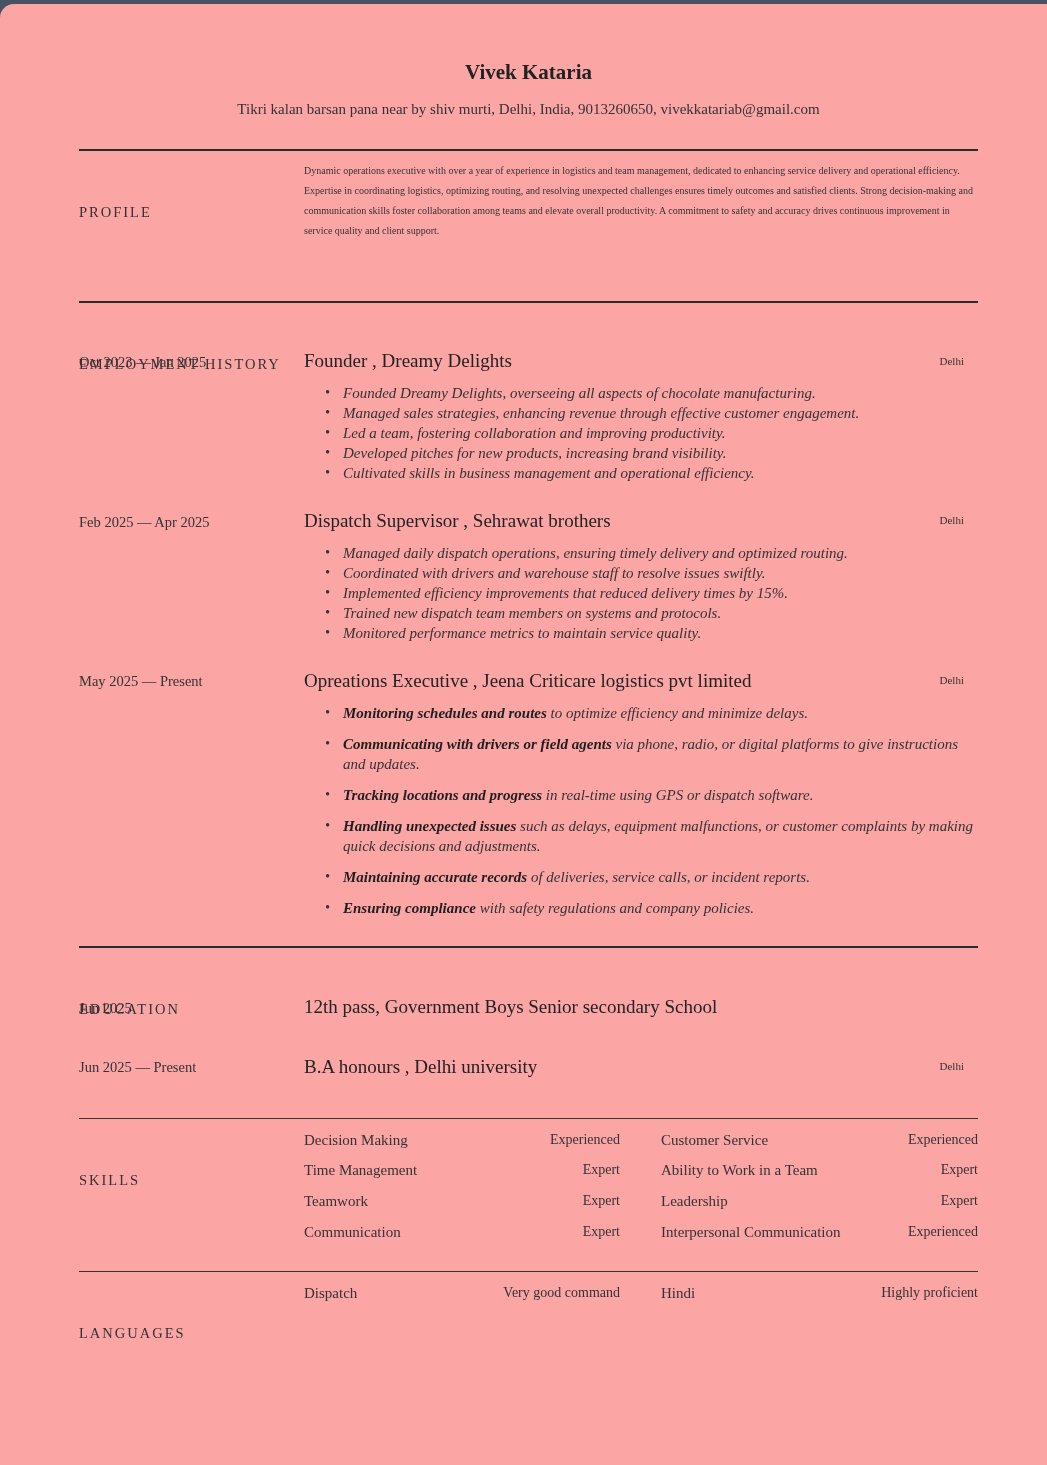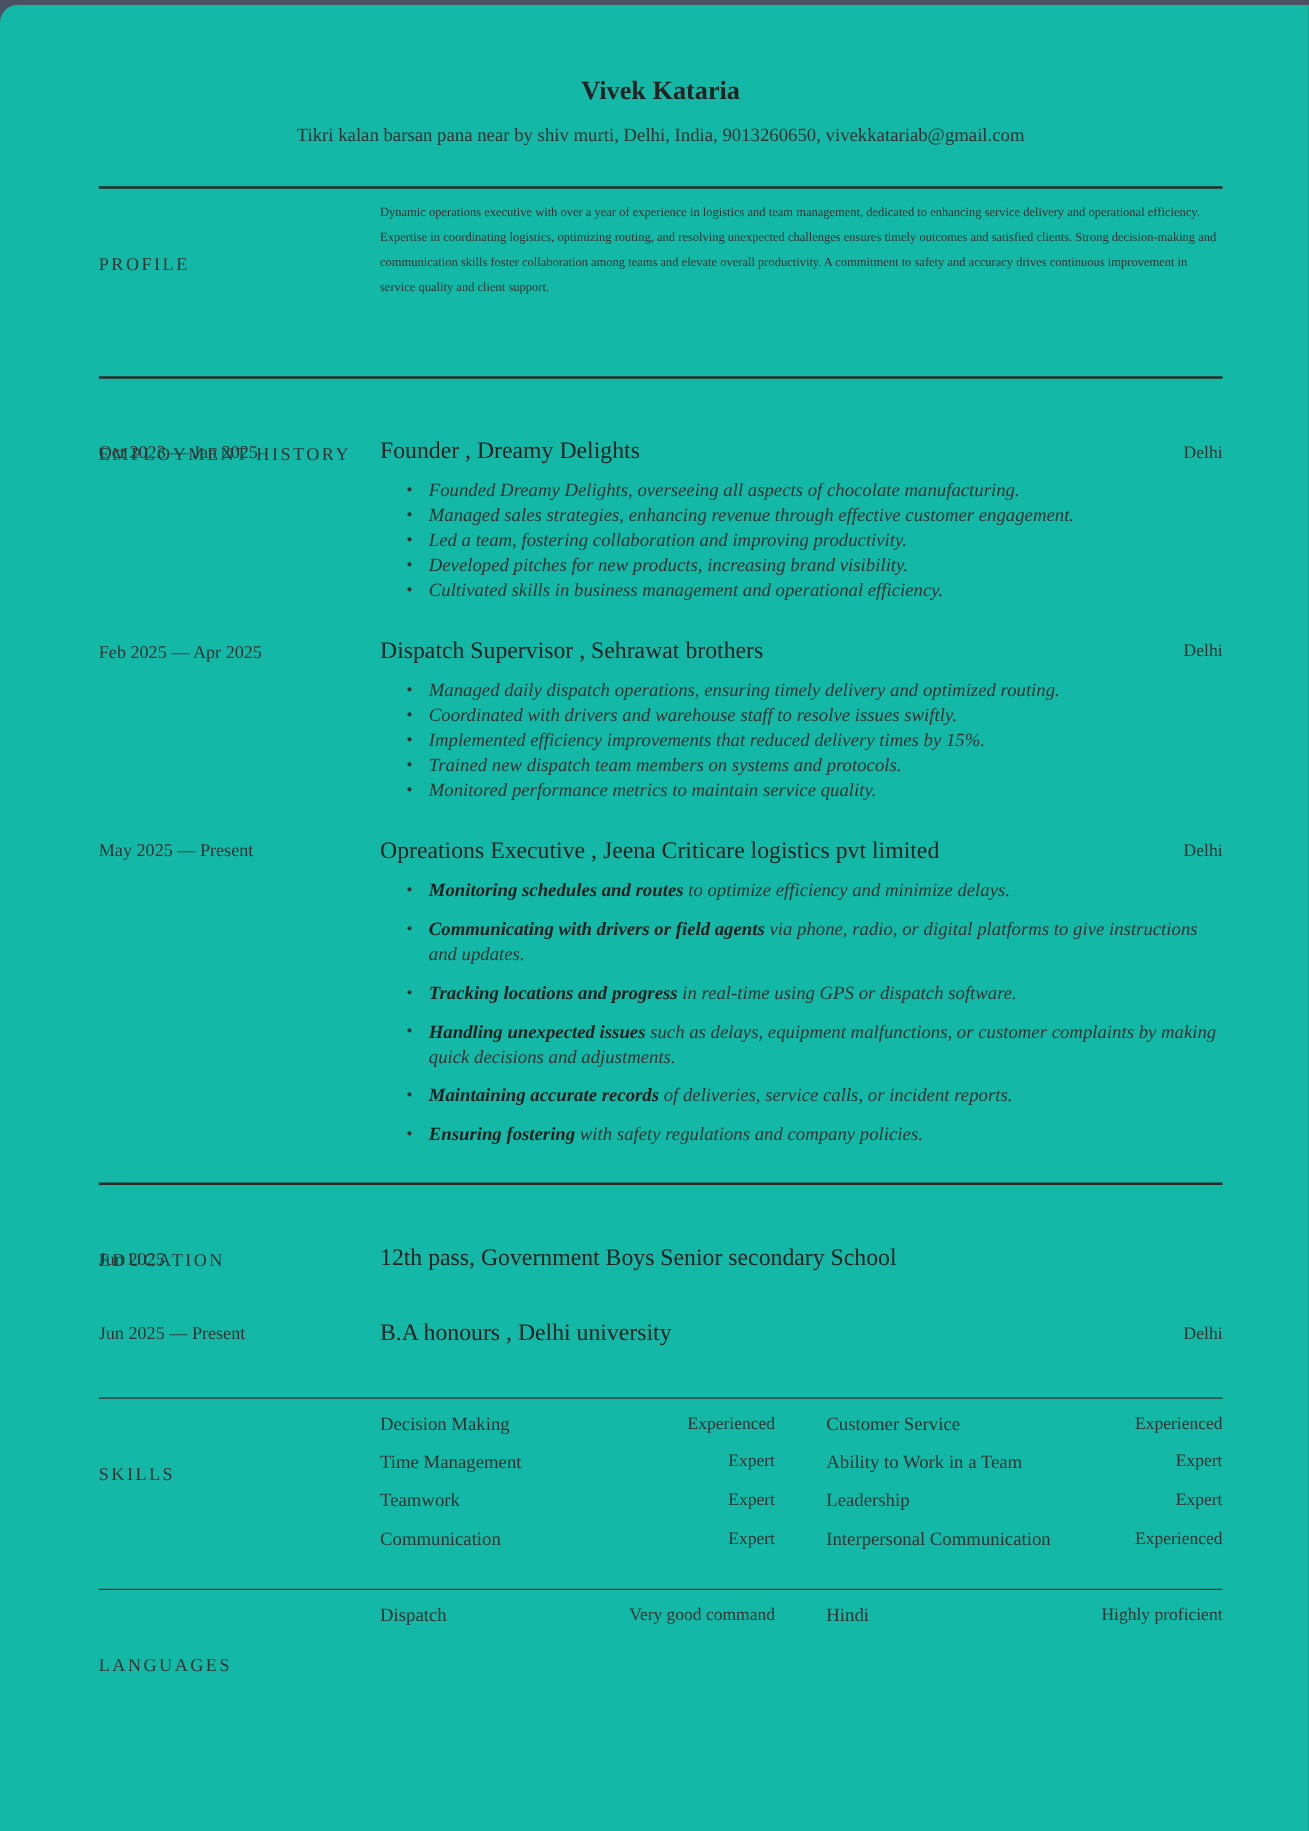--- a/index.html
+++ b/index.html
@@ -6,42 +6,42 @@
   body {
     width: 1047px; height: 1465px;
     background: #4a5162;
     font-family: "Liberation Serif", serif;
     color: #2a2a2a;
     overflow: hidden;
   }
   .page {
     position: absolute; left: 0; top: 4px;
     width: 1047px; height: 1461px;
-    background: #14b8a6;
+    background: #fca5a5;
     border-radius: 14px 0 0 0;
   }
   .header { text-align: center; }
   .name {
     position: absolute; left: 0; width: 1057px; top: 56px;
     font-size: 21px; font-weight: bold; color: #222;
   }
   .contact {
     position: absolute; left: 0; width: 1057px; top: 97px;
     font-size: 15px; color: #333;
   }
   .rule { position: absolute; left: 79px; width: 899px; background: #2b2b2b; }
   .rule.thick { height: 2px; }
   .rule.thin { height: 1px; background: #333; }
   .sec-title {
     position: absolute; left: 79px;
     font-size: 14.5px; letter-spacing: 2px; color: #333; margin-top: 41px;
   }
   .left-date { position: absolute; left: 79px; font-size: 14.5px; color: #333; }
   .job-title { position: absolute; left: 304px; font-size: 19px; color: #222; }
-  .loc { position: absolute; right: 69px; font-size: 14px; color: #333; }
+  .loc { position: absolute; right: 83px; font-size: 11px; color: #333; }
   .para {
     position: absolute; left: 304px; width: 676px;
     font-size: 10px; line-height: 20px; color: #333; margin: 0;
   }
   ul.bul { position: absolute; left: 304px; width: 674px; margin: 0; padding: 0; list-style: none; }
   ul.bul li {
     position: relative; padding-left: 39px;
     font-size: 15px; line-height: 20px; color: #333; font-style: italic;
   }
   ul.bul li::before {
@@ -90,21 +90,21 @@
 
   <div class="left-date" style="top:669px">May 2025 — Present</div>
   <div class="job-title" style="top:666px">Opreations Executive , Jeena Criticare logistics pvt limited</div>
   <div class="loc" style="top:670px">Delhi</div>
   <ul class="bul spaced" style="top:699px">
     <li><b>Monitoring schedules and routes</b><span> to optimize efficiency and minimize delays.</span></li>
     <li><b>Communicating with drivers or field agents</b><span> via phone, radio, or digital platforms to give instructions and updates.</span></li>
     <li><b>Tracking locations and progress</b><span> in real-time using GPS or dispatch software.</span></li>
     <li><b>Handling unexpected issues</b><span> such as delays, equipment malfunctions, or customer complaints by making quick decisions and adjustments.</span></li>
     <li><b>Maintaining accurate records</b><span> of deliveries, service calls, or incident reports.</span></li>
-    <li><b>Ensuring fostering</b><span> with safety regulations and company policies.</span></li>
+    <li><b>Ensuring compliance</b><span> with safety regulations and company policies.</span></li>
   </ul>
 
   <div class="rule thick" style="top:942px"></div>
   <div class="sec-title" style="top:956px">EDUCATION</div>
 
   <div class="left-date" style="top:996px">Jun 2025</div>
   <div class="job-title" style="top:992px">12th pass, Government Boys Senior secondary School</div>
 
   <div class="left-date" style="top:1055px">Jun 2025 — Present</div>
   <div class="job-title" style="top:1052px">B.A honours , Delhi university</div>

